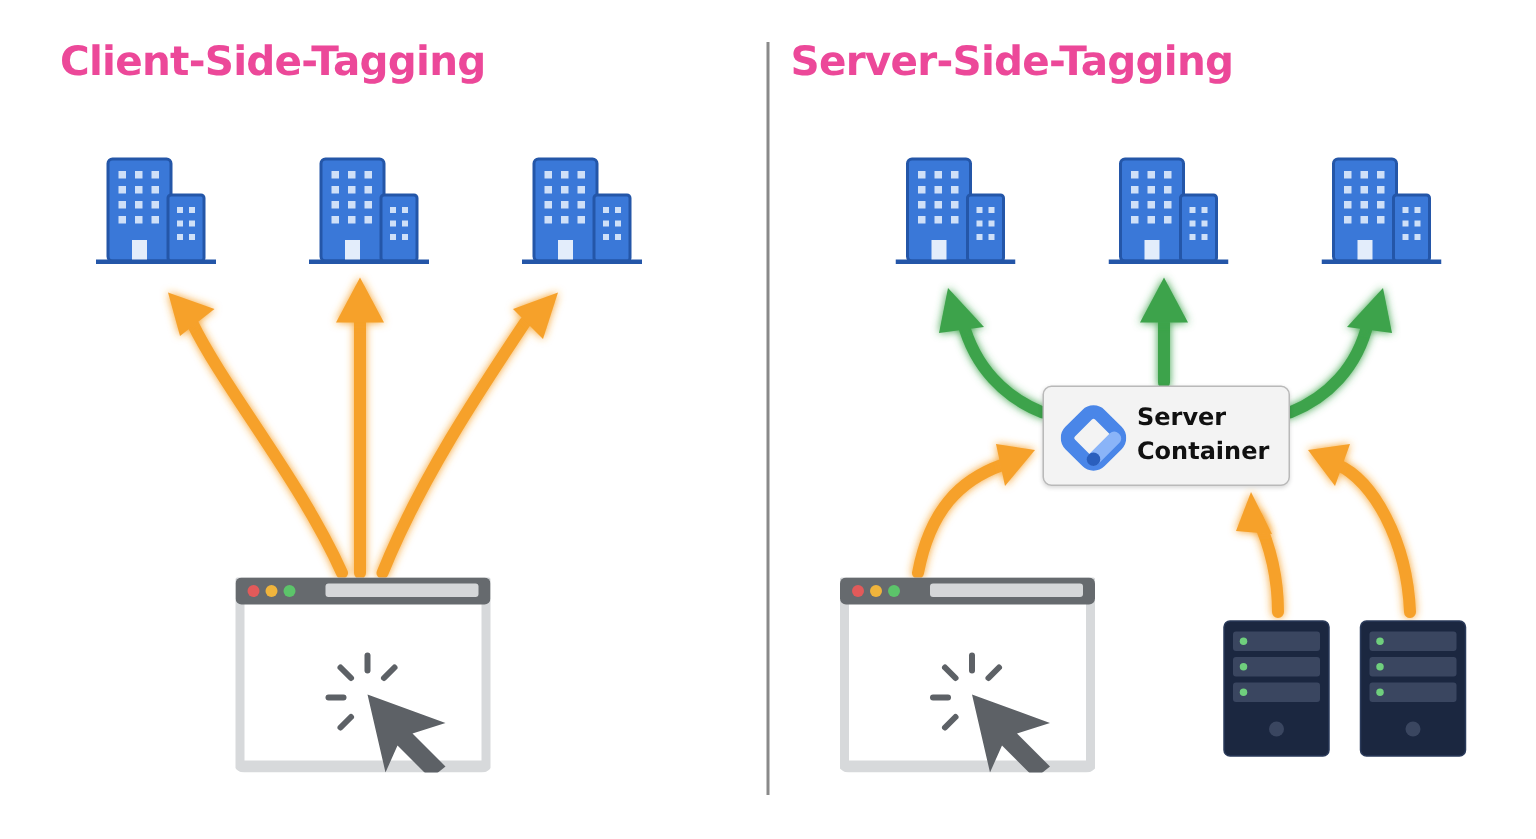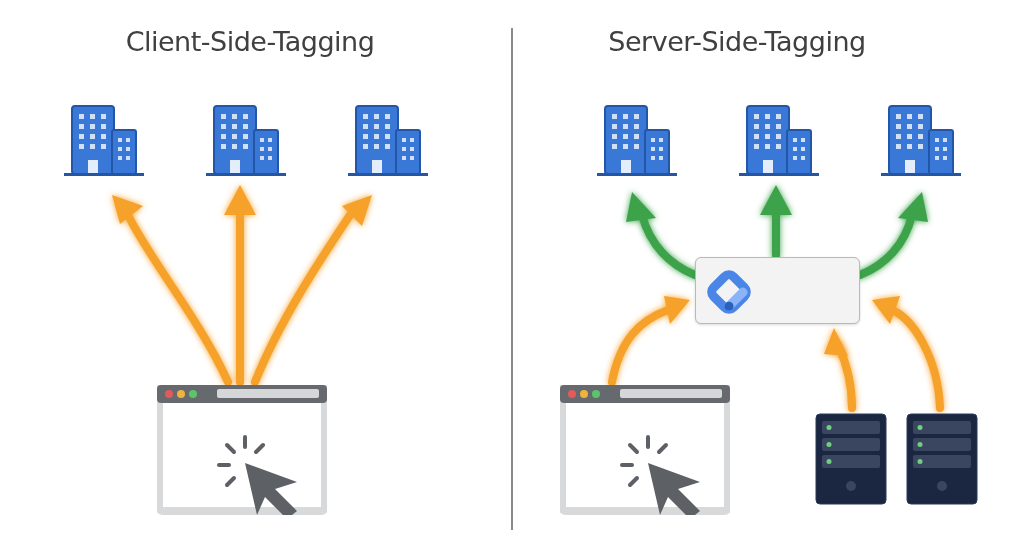--- a/index.html
+++ b/index.html
@@ -1,17 +1,17 @@
 <!DOCTYPE html>
 <html><head>
 <meta charset="utf-8">
 <style>
   html,body{margin:0;padding:0;background:#fff;}
   body{width:1024px;height:559px;position:relative;overflow:hidden;font-family:"DejaVu Sans",sans-serif;}
-  .title{position:absolute;top:26px;font-size:27px;font-weight:normal;color:#404040;letter-spacing:-0.5px;text-align:center;width:420px;}
+  .title{position:absolute;top:26px;font-size:27px;font-weight:bold;color:#ec4899;letter-spacing:-0.5px;width:420px;}
   #title-left{left:40px;}
   #title-right{left:527px;}
   .divider{position:absolute;left:511px;top:28px;width:2px;height:502px;background:#8a8a8a;}
   svg.layer{position:absolute;left:0;top:0;}
   .container-box{position:absolute;left:695px;top:257px;width:163px;height:65px;background:#f3f3f3;border:1.5px solid #b9b9b9;border-radius:6px;box-shadow:0 1px 3px rgba(0,0,0,.15);}
   .container-text{position:absolute;left:62px;top:8px;font-size:16px;font-weight:bold;color:#111;line-height:23px;}
   .gtm{position:absolute;left:11px;top:12px;width:44px;height:44px;}
 </style>
 </head>
 <body>
@@ -139,13 +139,17 @@
 </svg>
 
 <div class="container-box">
   <svg class="gtm" viewBox="0 0 44 44">
     <g transform="rotate(45 22 22)">
       <rect x="8" y="8" width="28" height="28" rx="6" fill="none" stroke="#4a86e8" stroke-width="9"></rect>
       <rect x="27.5" y="8" width="9" height="28" rx="4" fill="#8ab4f8"></rect>
       <circle cx="32" cy="32" r="4.5" fill="#2a5fbd"></circle>
     </g>
   </svg>
+  <div class="container-text">
+    <div>Server</div>
+    <div>Container</div>
+  </div>
 </div>
 
 </body></html>

